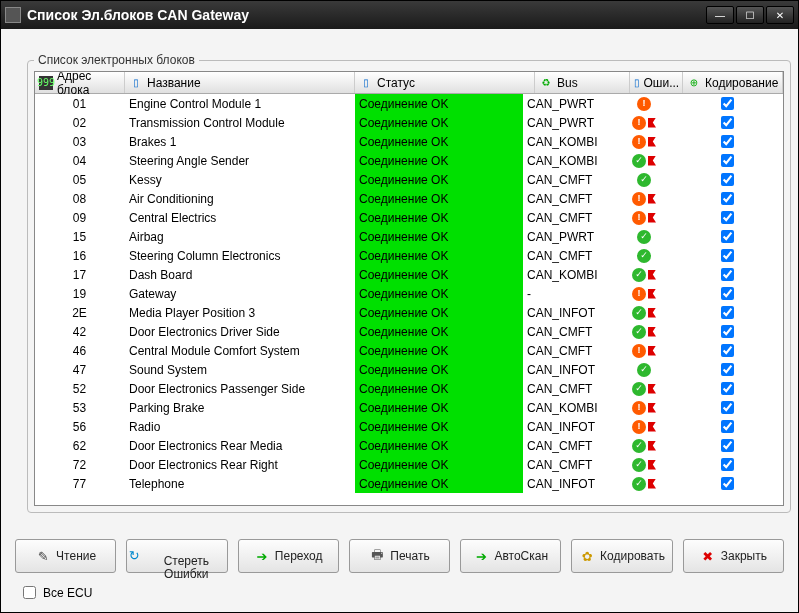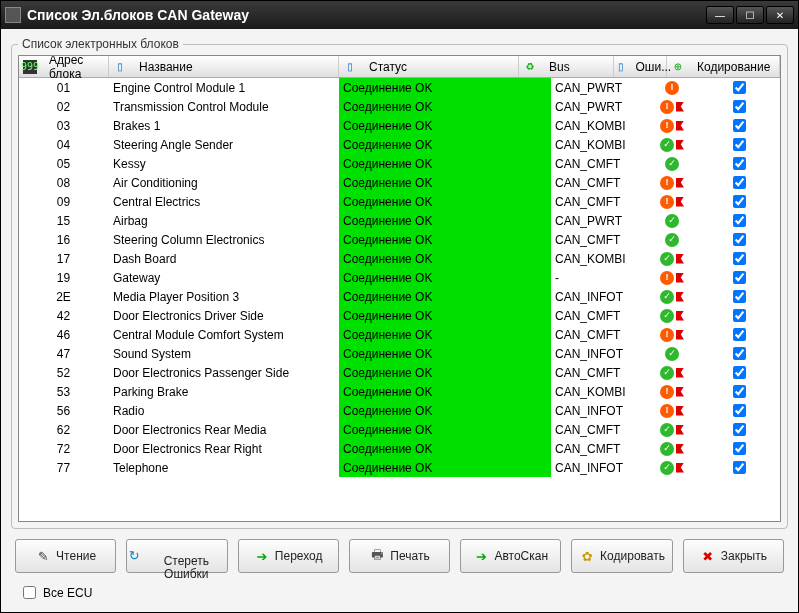--- a/index.html
+++ b/index.html
@@ -5,40 +5,40 @@
 * { box-sizing: border-box; font-family: Tahoma, sans-serif; font-size: 12px; }
 body { margin: 0; background: #333; padding: 0; }
 .window { width: 799px; height: 613px; background: #f0f0f0; display: flex; flex-direction: column; border: 1px solid #000; }
 .titlebar { height: 28px; background: linear-gradient(#3a3a3a, #1a1a1a); display: flex; align-items: center; padding: 0 4px; color: #fff; }
 .titlebar .appicon { width: 16px; height: 16px; background: #555; margin-right: 6px; border: 1px solid #888; }
 .titlebar .title { flex: 1; font-weight: bold; font-size: 14px; }
 .titlebar .winbtns { display: flex; gap: 2px; }
 .titlebar .winbtn { width: 28px; height: 18px; background: linear-gradient(#555, #222); border: 1px solid #000; border-radius: 2px; color: #fff; display: flex; align-items: center; justify-content: center; font-size: 10px; cursor: pointer; }
 
 .content { flex: 1; padding: 8px 10px 4px 10px; display: flex; flex-direction: column; background: #f4f4f4; }
-fieldset.group { border: 1px solid #bbb; border-radius: 4px; padding: 4px 6px 6px 6px; margin: 0; flex: 1; display: flex; flex-direction: column; }
+fieldset.group { border: 1px solid #bbb; border-radius: 4px; padding: 4px 6px 6px 6px; margin: 16px; flex: 1; display: flex; flex-direction: column; }
 fieldset.group legend { padding: 0 4px; color: #333; }
 
 .table-wrap { flex: 1; border: 1px solid #888; background: #fff; overflow: hidden; display: flex; flex-direction: column; }
 .thead { display: flex; background: linear-gradient(#fff, #e0e0e0); border-bottom: 1px solid #aaa; height: 22px; }
-.th { display: flex; align-items: center; padding: 0 4px; border-right: 1px solid #ccc; font-weight: normal; color: #000; gap: 12px; }
+.th { display: flex; align-items: center; padding: 0 4px; border-right: 1px solid #ccc; font-weight: normal; color: #000; gap: 4px; }
 .th-icon { width: 14px; height: 14px; display: inline-flex; align-items: center; justify-content: center; font-size: 10px; }
 .col-addr { width: 90px; }
 .col-name { width: 230px; }
 .col-status { width: 180px; }
 .col-bus { width: 95px; }
 .col-err { width: 53px; }
 .col-cod { flex: 1; }
 
 .tbody { flex: 1; overflow-y: auto; }
 .row { display: flex; height: 19px; align-items: stretch; }
 .cell { padding: 0 4px; display: flex; align-items: center; border-right: 1px solid transparent; }
 .cell.addr { width: 90px; justify-content: center; }
 .cell.name { width: 230px; }
-.cell.status { width: 212px; background: #00e000; color: #000; }
+.cell.status { width: 168px; background: #00e000; color: #000; }
 .cell.bus { width: 95px; }
 .cell.err { width: 53px; justify-content: center; gap: 2px; }
 .cell.cod { flex: 1; justify-content: center; }
 
 .ico-ok { width: 14px; height: 14px; border-radius: 50%; background: #2eb82e; color: #fff; display: flex; align-items: center; justify-content: center; font-size: 9px; line-height: 1; }
 .ico-err { width: 14px; height: 14px; border-radius: 50%; background: #ff5a00; color: #fff; display: flex; align-items: center; justify-content: center; font-size: 9px; font-weight: bold; line-height: 1; }
 .flag { width: 8px; height: 10px; background: #d00; display: inline-block; clip-path: polygon(0 0, 100% 0, 60% 50%, 100% 100%, 0 100%); }
 .chk { width: 13px; height: 13px; }
 
 .btnbar { display: flex; gap: 10px; padding: 10px 4px 8px 4px; }

